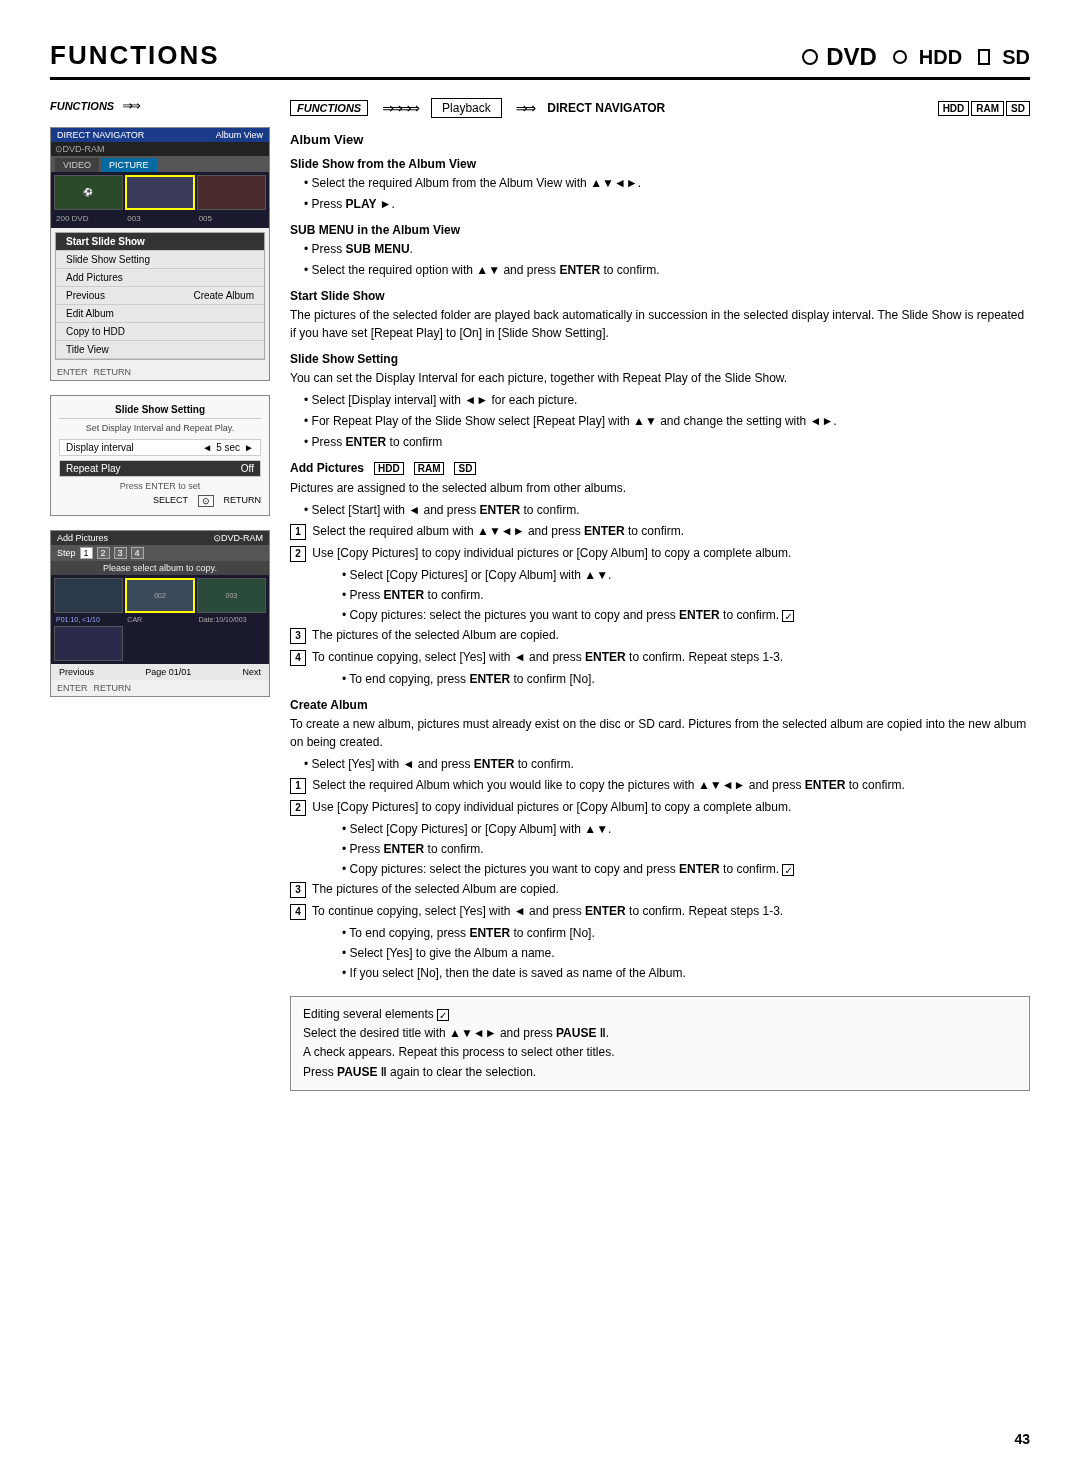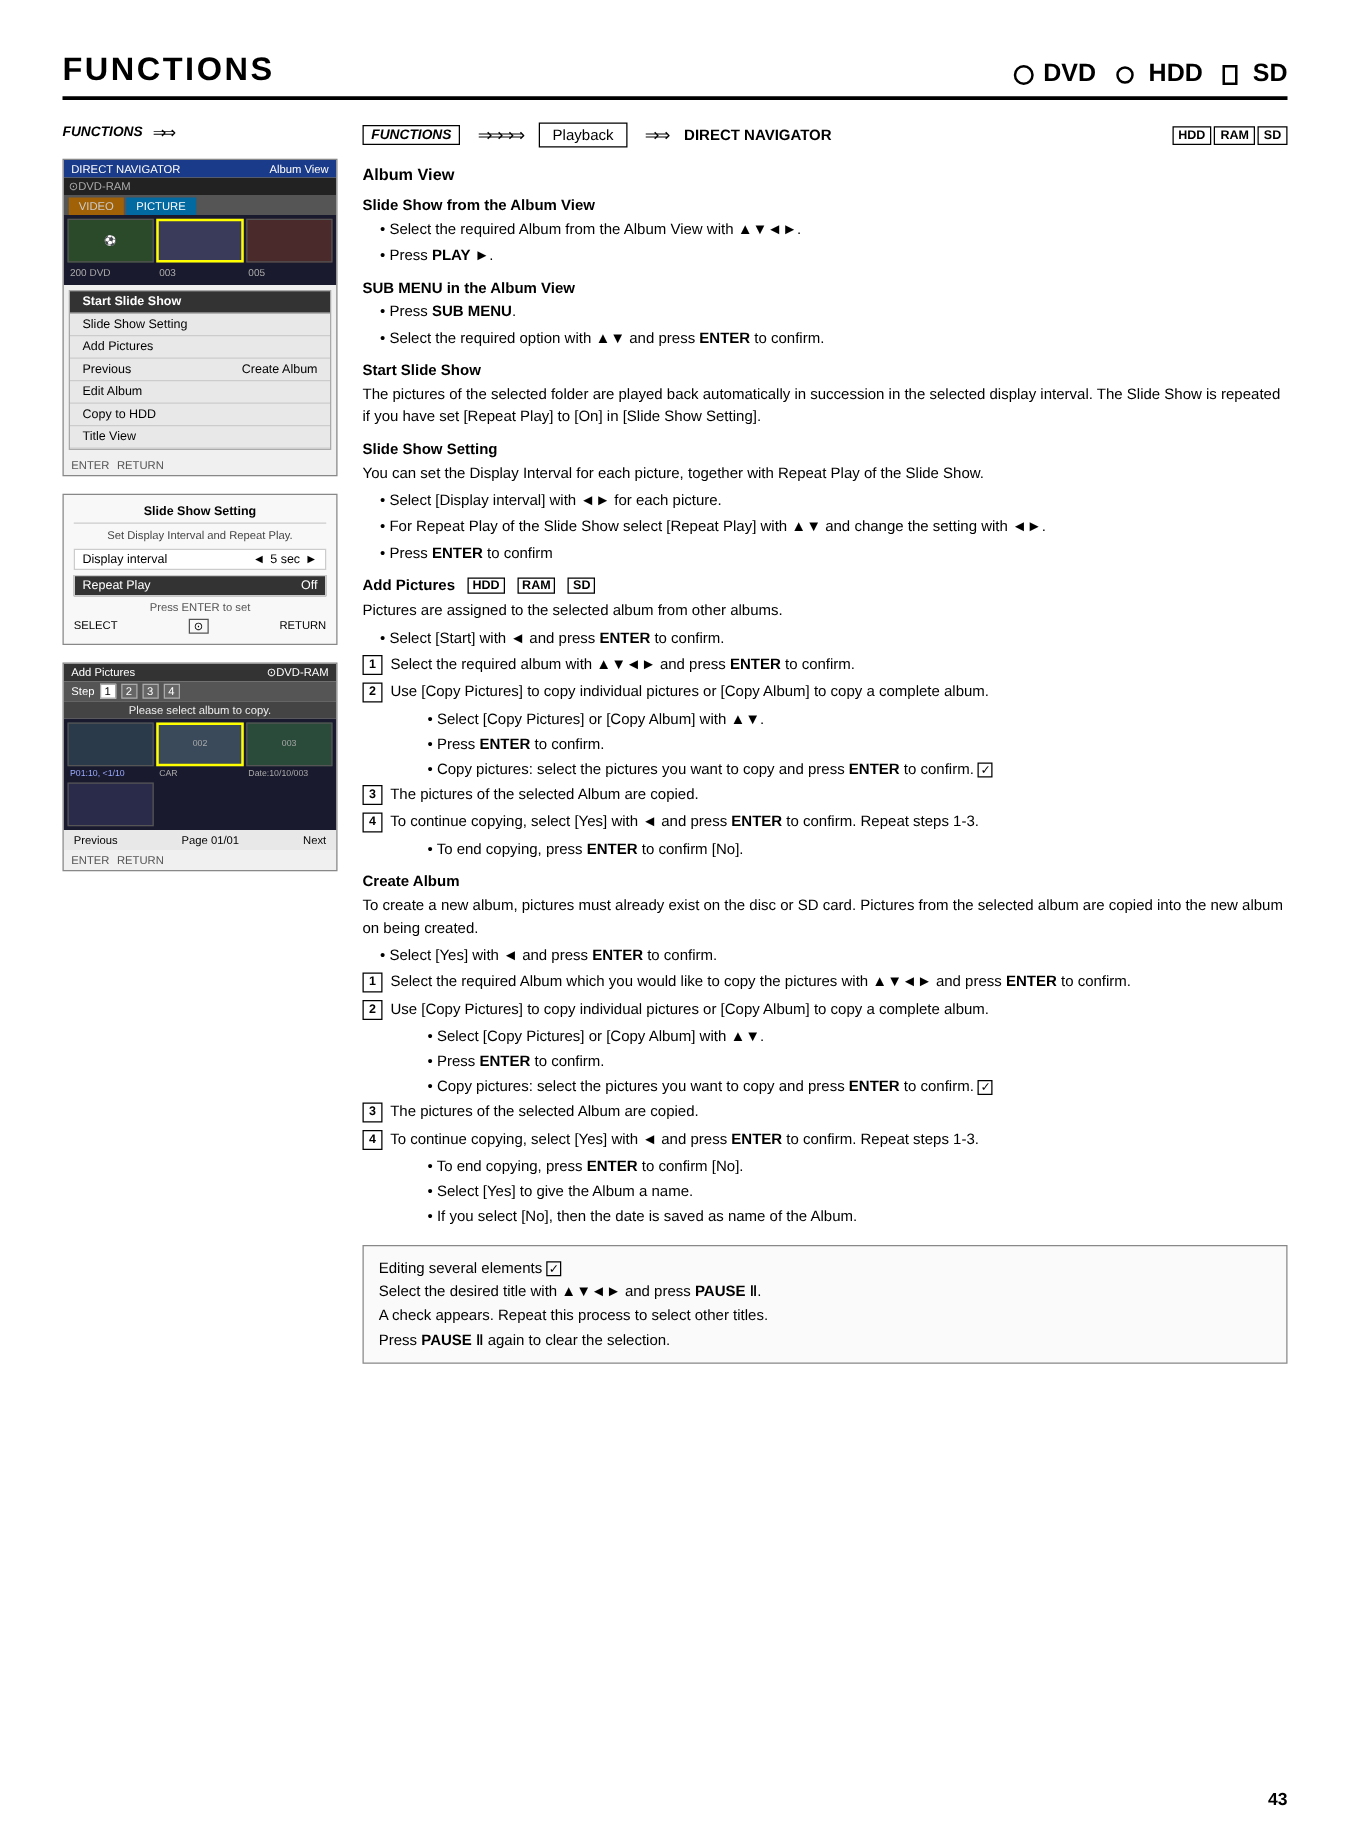--- a/index.html
+++ b/index.html
@@ -98,21 +98,21 @@
     .screenshot-tabs {
       display: flex;
       gap: 2px;
       background: #555;
       padding: 2px 4px 0;
     }
     .screenshot-tab {
       padding: 2px 8px;
       font-size: 9px;
       color: #ccc;
-      background: #a16207;
+      background: #404040;
     }
     .screenshot-tab.active {
       background: #0369a1;
       color: #fff;
     }
     .thumb {
       background: #333;
       border: 1px solid #555;
       height: 35px;
       font-size: 8px;
@@ -185,21 +185,21 @@
     }
     .arr { font-size: 10px; }
     .enter-note {
       text-align: center;
       font-size: 9px;
       color: #555;
       margin: 4px 0;
     }
     .nav-icons-row {
       display: flex;
-      justify-content: space-between;
+      justify-content: flex-end;
       gap: 10px;
       font-size: 9px;
       margin-top: 4px;
     }
     
     .add-pictures-box {
       border: 1px solid #888;
       background: #f0f0f0;
       font-size: 10px;
       overflow: hidden;
@@ -362,21 +362,21 @@
   </style>
 </head>
 <body>
 
 <div class="page">
 
   <div class="header">
     <div class="header-title">FUNCTIONS</div>
     <div class="header-icons">
       <span style="width:16px;height:16px;border-radius:50%;border:2px solid #000;display:inline-block;position:relative;vertical-align:middle;margin-right:-4px;"></span>
-      <span style="font-size:20px;font-weight:900;margin-left:4px;">DVD</span>
+      <span style="font-size:24px;font-weight:900;margin-left:4px;">DVD</span>
       <span style="width:14px;height:14px;border-radius:50%;border:2px solid #000;display:inline-block;vertical-align:middle;margin-left:8px;"></span>
       <span style="font-size:20px;font-weight:900;margin-left:4px;">HDD</span>
       <span style="width:12px;height:16px;border:2px solid #000;display:inline-block;vertical-align:middle;margin-left:8px;"></span>
       <span style="font-size:20px;font-weight:900;margin-left:4px;">SD</span>
     </div>
   </div>
 
   <div class="main-content">
 
     <div class="left-panel">

